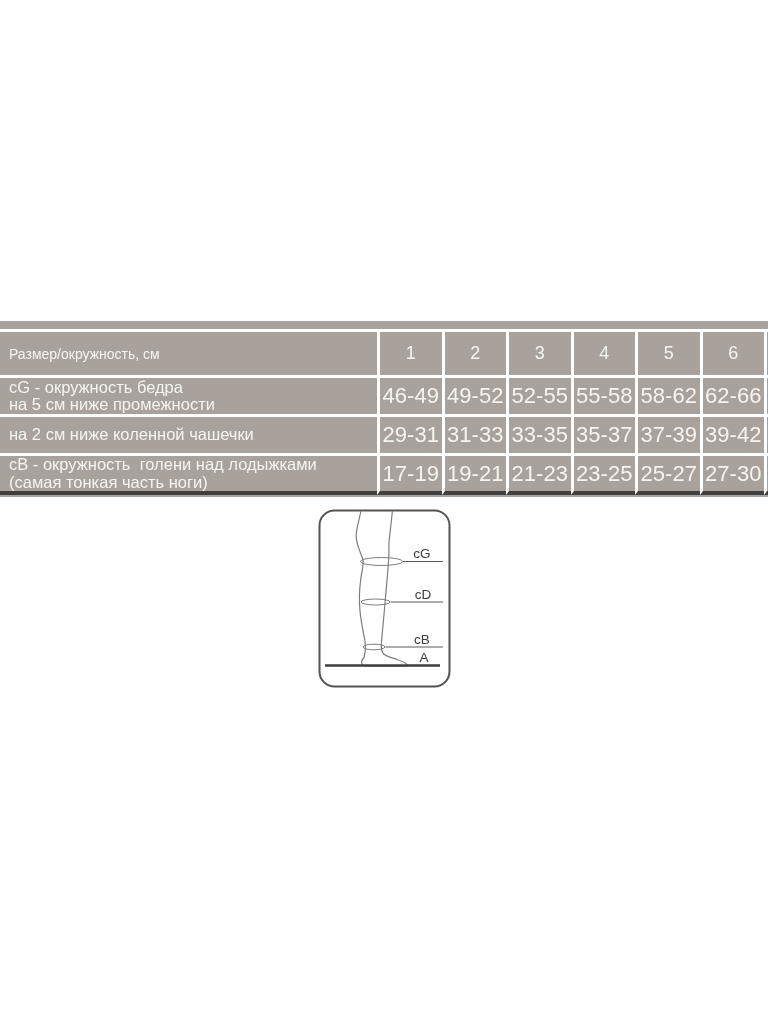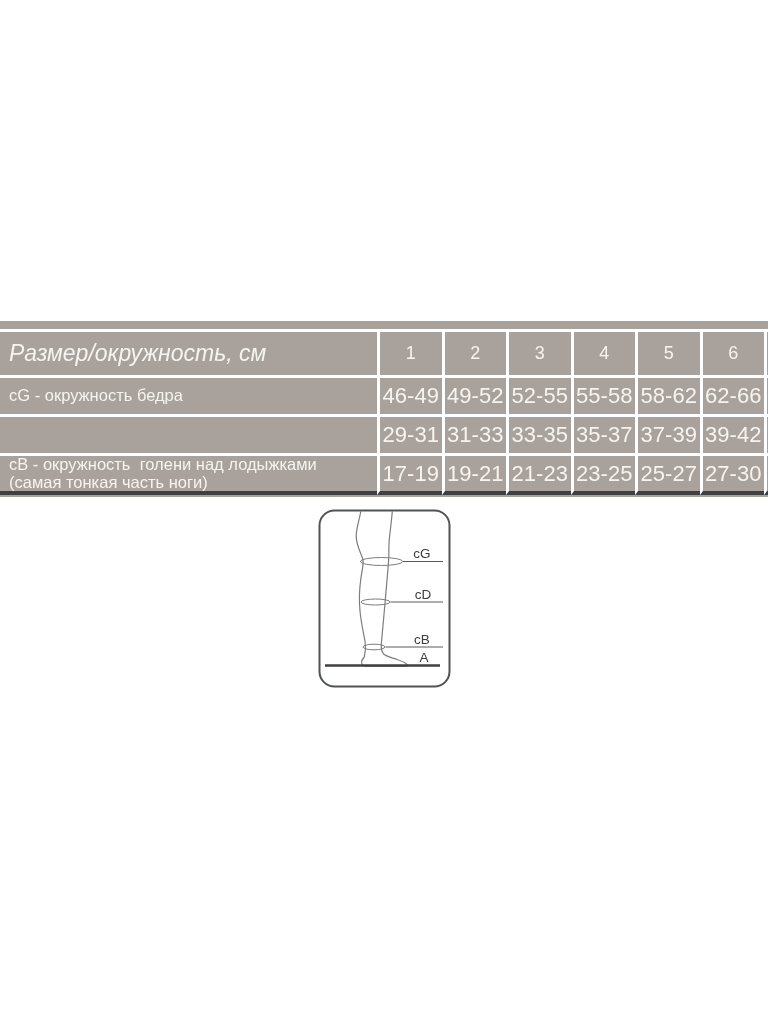--- a/index.html
+++ b/index.html
@@ -29,21 +29,21 @@
     border-left:3px solid #ffffff;
     align-items:center;justify-content:center;
     font-size:22px;
   }
   .cell.head{font-size:18px;}
   .cell.lbl{
     flex-direction:column;justify-content:center;align-items:flex-start;
     padding-left:9px;
   }
   .cell.lbl .line{font-size:16.5px;line-height:17.5px;white-space:pre;}
-  .cell.header-lbl{align-items:center;padding-left:9px;font-size:23px;font-style:italic;}
+  .cell.header-lbl{align-items:center;padding-left:9px;font-size:14px;}
   .row-last{border-bottom:4px solid #404040;}
   
   .diagram{
     position:absolute;left:318px;top:509px;width:133px;height:173px;margin:0;
   }
   .diagram svg{display:block;}
 </style>
 </head>
 <body>
 
@@ -52,29 +52,31 @@
       <div class="cell header-lbl">Размер/окружность, см</div>
       <div class="cell val head">1</div>
       <div class="cell val head">2</div>
       <div class="cell val head">3</div>
       <div class="cell val head">4</div>
       <div class="cell val head">5</div>
       <div class="cell val head">6</div>
       <div class="cell val head"></div>
       <div class="cell lbl">
         <span class="line">cG - окружность бедра</span>
+        <span class="line">на 5 см ниже промежности</span>
       </div>
       <div class="cell val">46-49</div>
       <div class="cell val">49-52</div>
       <div class="cell val">52-55</div>
       <div class="cell val">55-58</div>
       <div class="cell val">58-62</div>
       <div class="cell val">62-66</div>
       <div class="cell val"></div>
       <div class="cell lbl">
+        <span class="line">на 2 см ниже коленной чашечки</span>
       </div>
       <div class="cell val">29-31</div>
       <div class="cell val">31-33</div>
       <div class="cell val">33-35</div>
       <div class="cell val">35-37</div>
       <div class="cell val">37-39</div>
       <div class="cell val">39-42</div>
       <div class="cell val"></div>
       <div class="cell lbl row-last">
         <span class="line">cB - окружность  голени над лодыжками</span>

